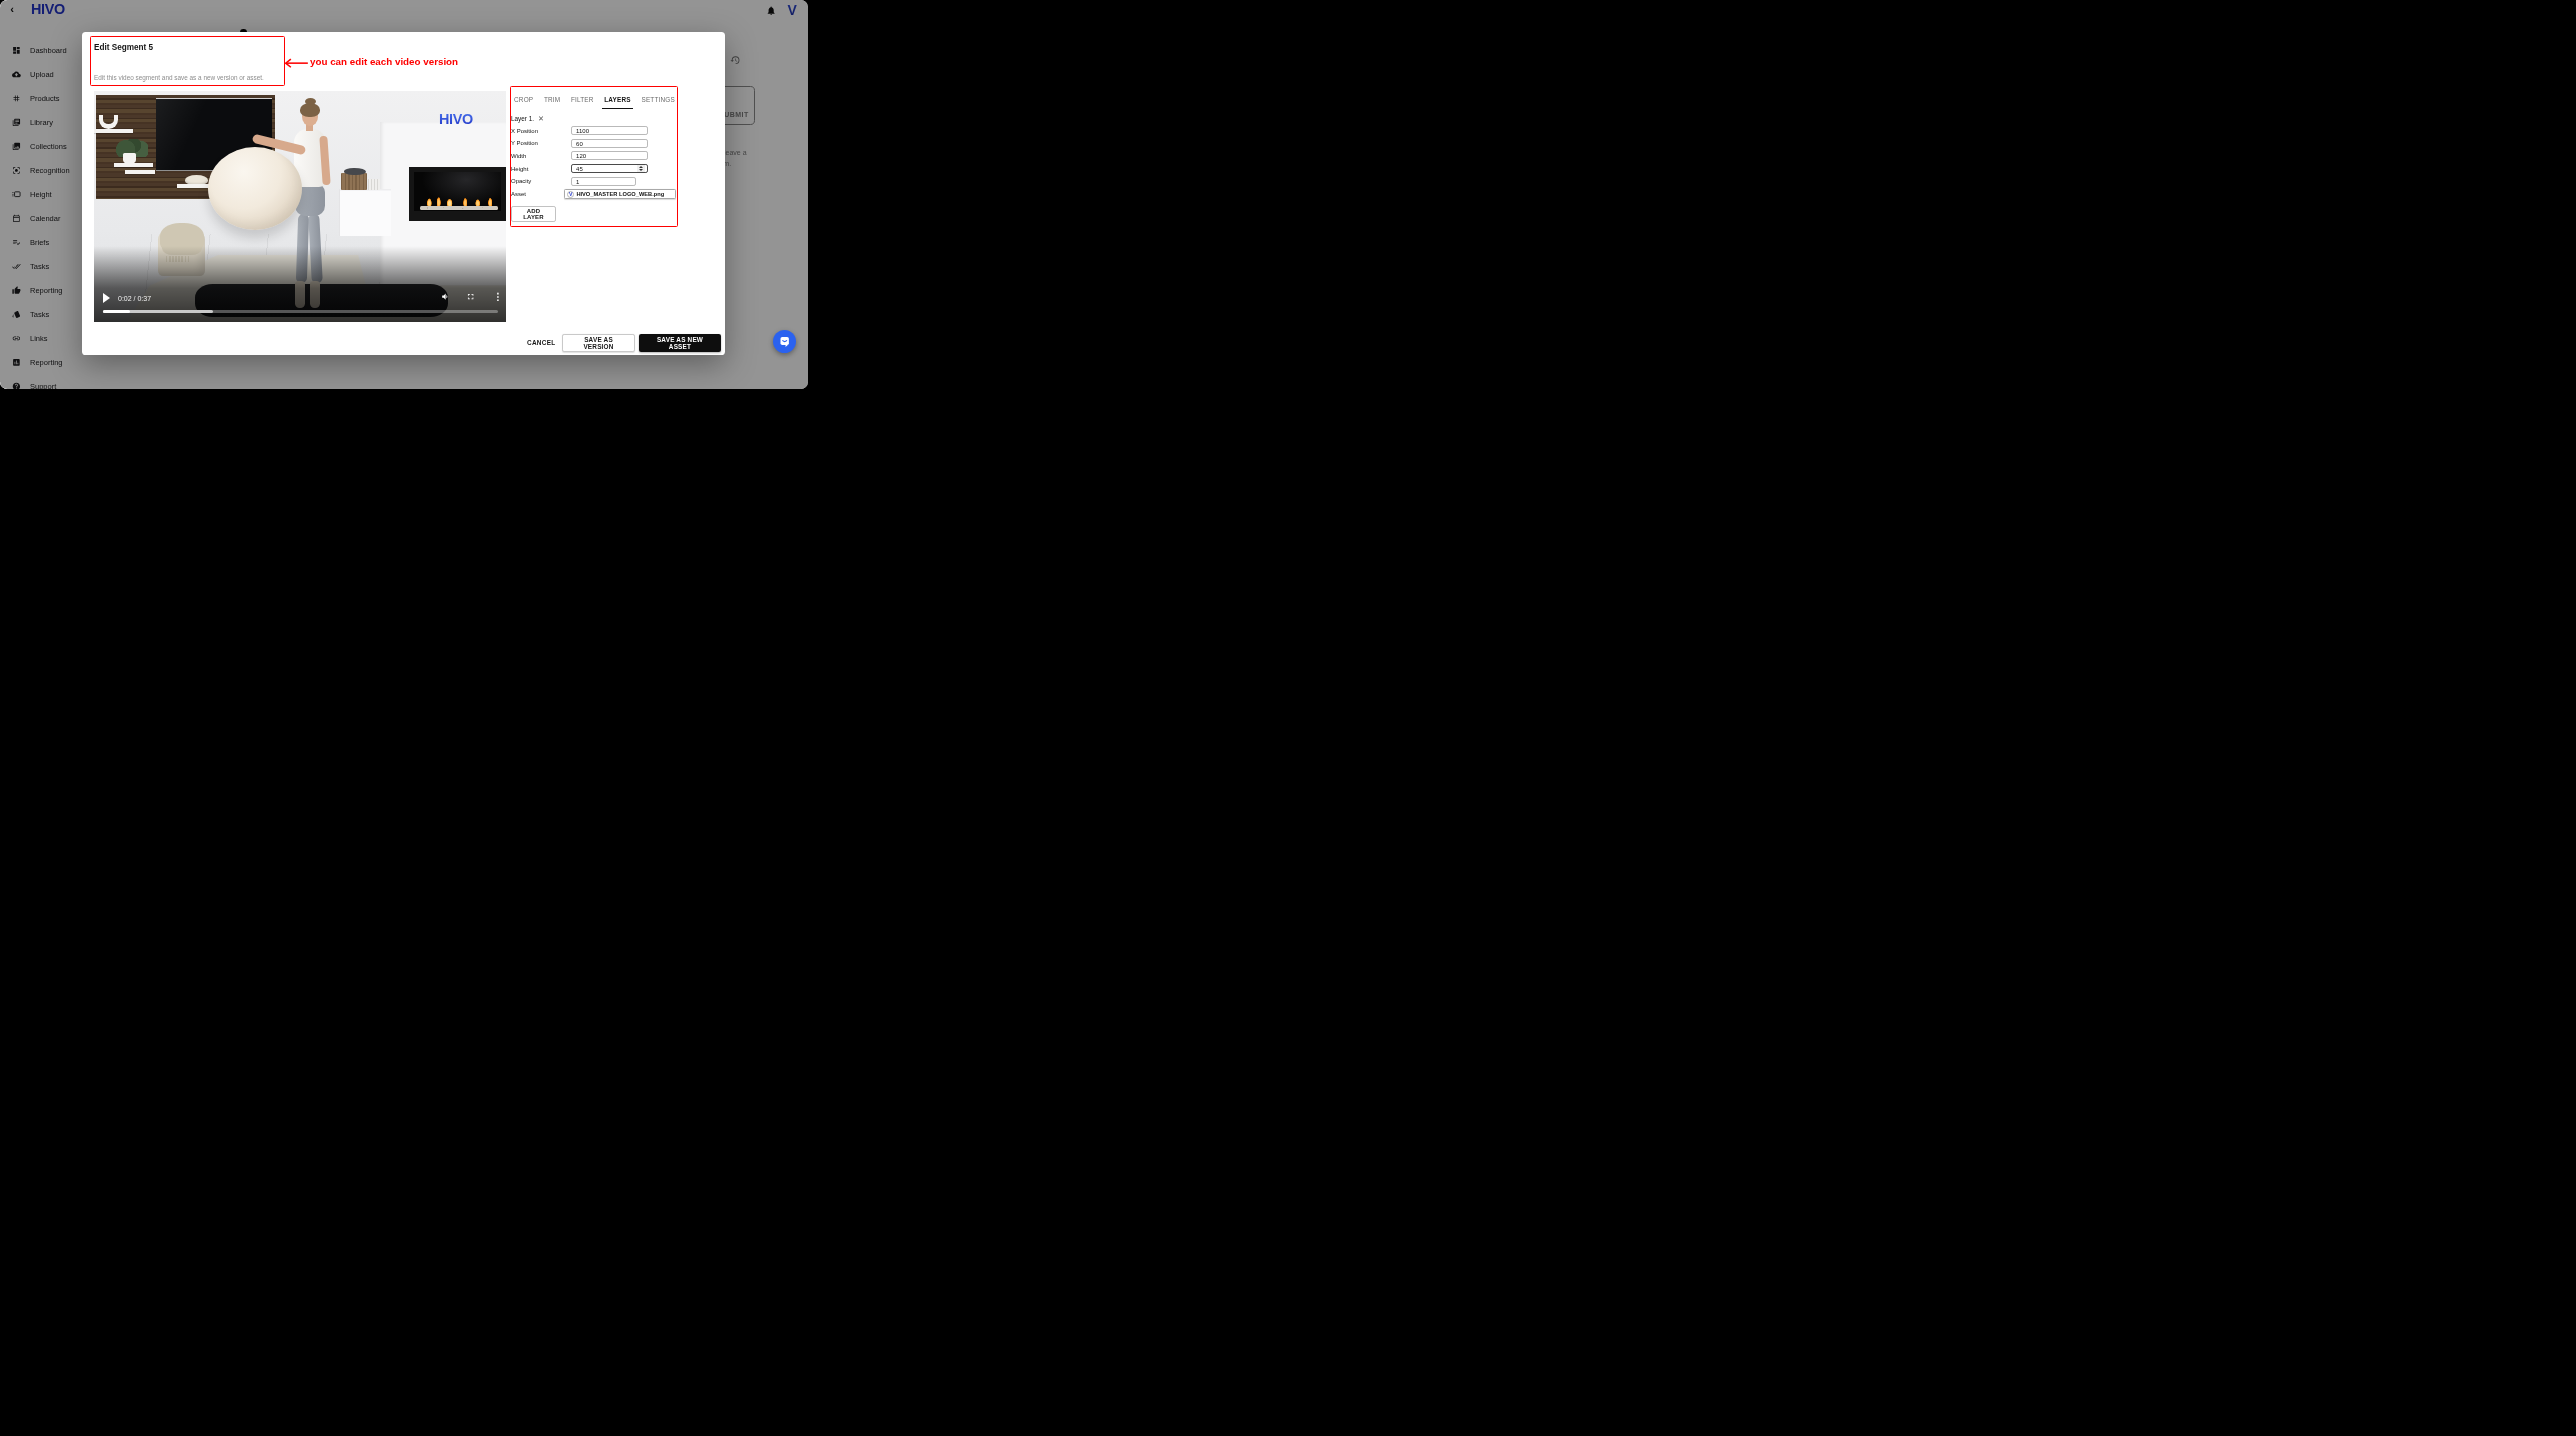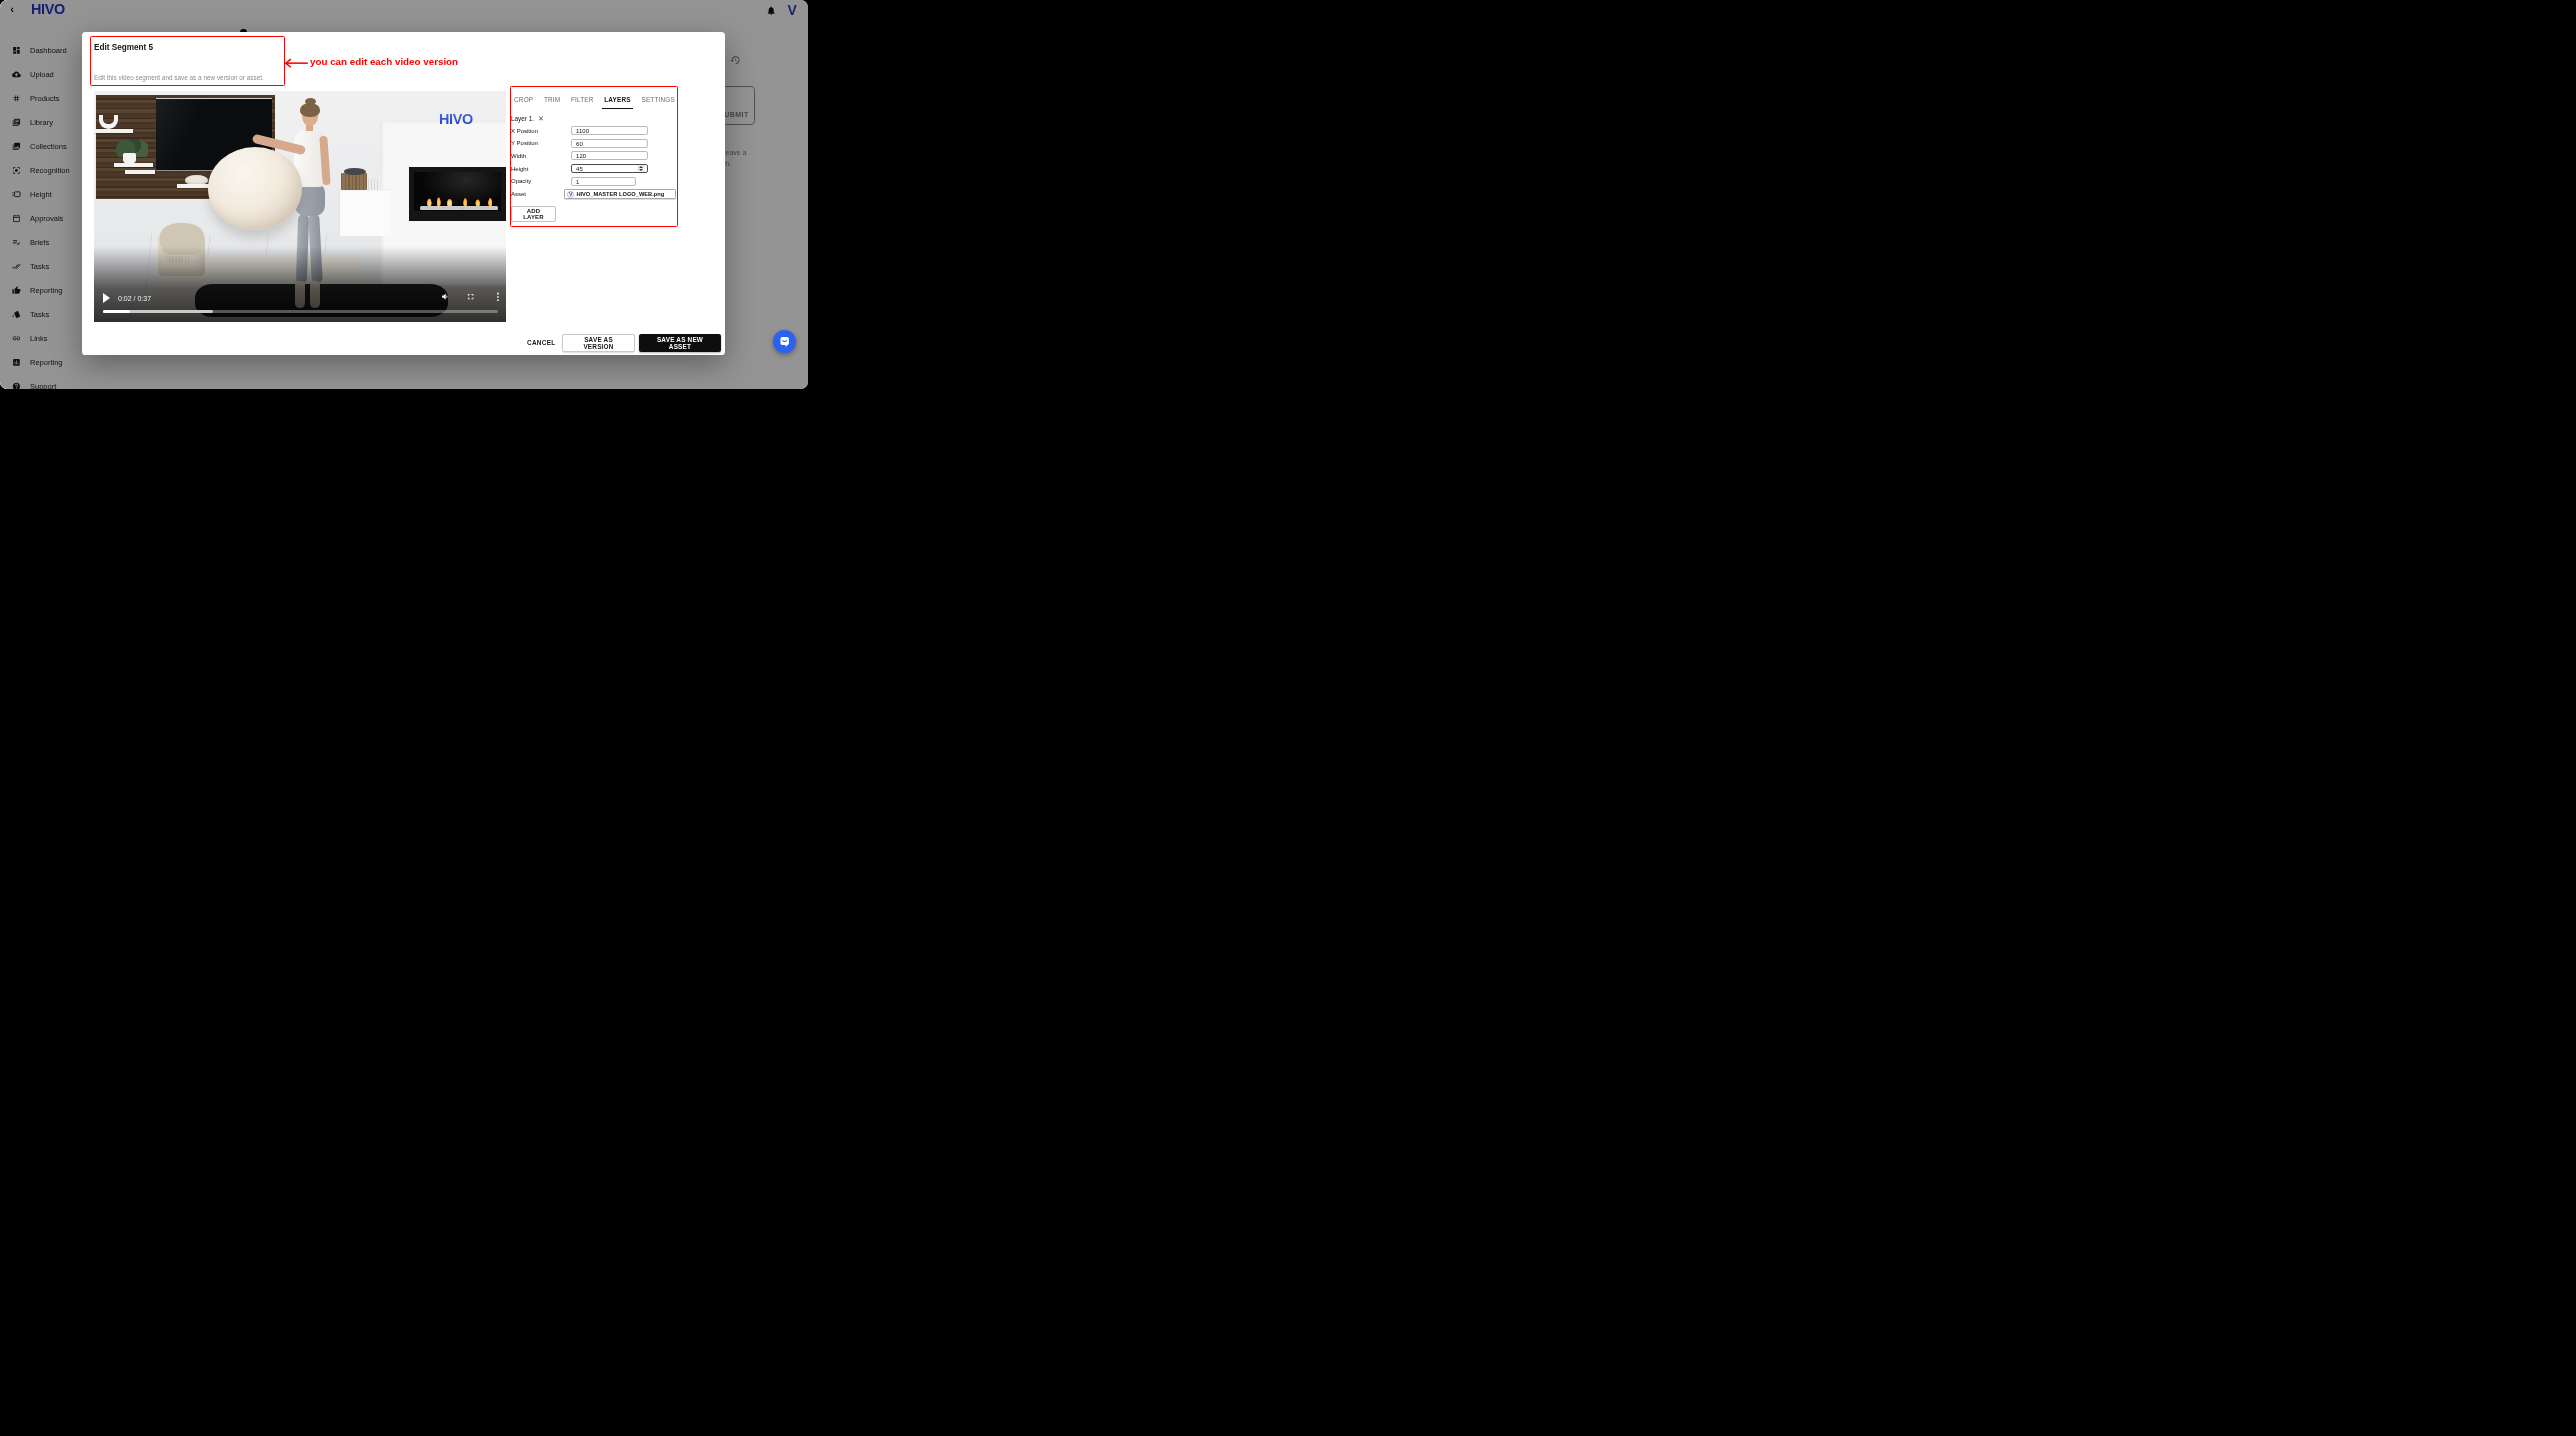--- a/index.html
+++ b/index.html
@@ -206,21 +206,21 @@
               <circle cx="2.6" cy="7" r="1.5"></circle>
               <circle cx="2.6" cy="11.5" r="1.5"></circle>
               <circle cx="2.6" cy="16" r="1.5"></circle>
             </svg>
           <span class="lbl">Height</span>
         </div>
         <div class="nav-item">
           <svg viewBox="0 0 24 24">
               <path d="M19 4h-1V2h-2v2H8V2H6v2H5c-1.1 0-2 .9-2 2v14c0 1.1.9 2 2 2h14c1.1 0 2-.9 2-2V6c0-1.1-.9-2-2-2zm0 16H5V10h14v10zM5 8V6h14v2H5z"></path>
             </svg>
-          <span class="lbl">Approvals</span>
+          <span class="lbl">Calendar</span>
         </div>
         <div class="nav-item">
           <svg viewBox="0 0 24 24">
               <path d="M3 10h11v2H3zm0-4h11v2H3zm0 8h7v2H3zm17.59-2.07-4.25 4.24-2.12-2.12-1.41 1.41L16.34 19l5.66-5.66z"></path>
             </svg>
           <span class="lbl">Briefs</span>
         </div>
         <div class="nav-item">
           <svg viewBox="0 0 24 24">
               <path d="M18 7l-1.41-1.41-6.34 6.34 1.41 1.41L18 7zm4.24-1.41L11.66 16.17 7.48 12l-1.41 1.41L11.66 19l12-12-1.42-1.41zM.41 13.41 6 19l1.41-1.41L1.83 12 .41 13.41z"></path>

